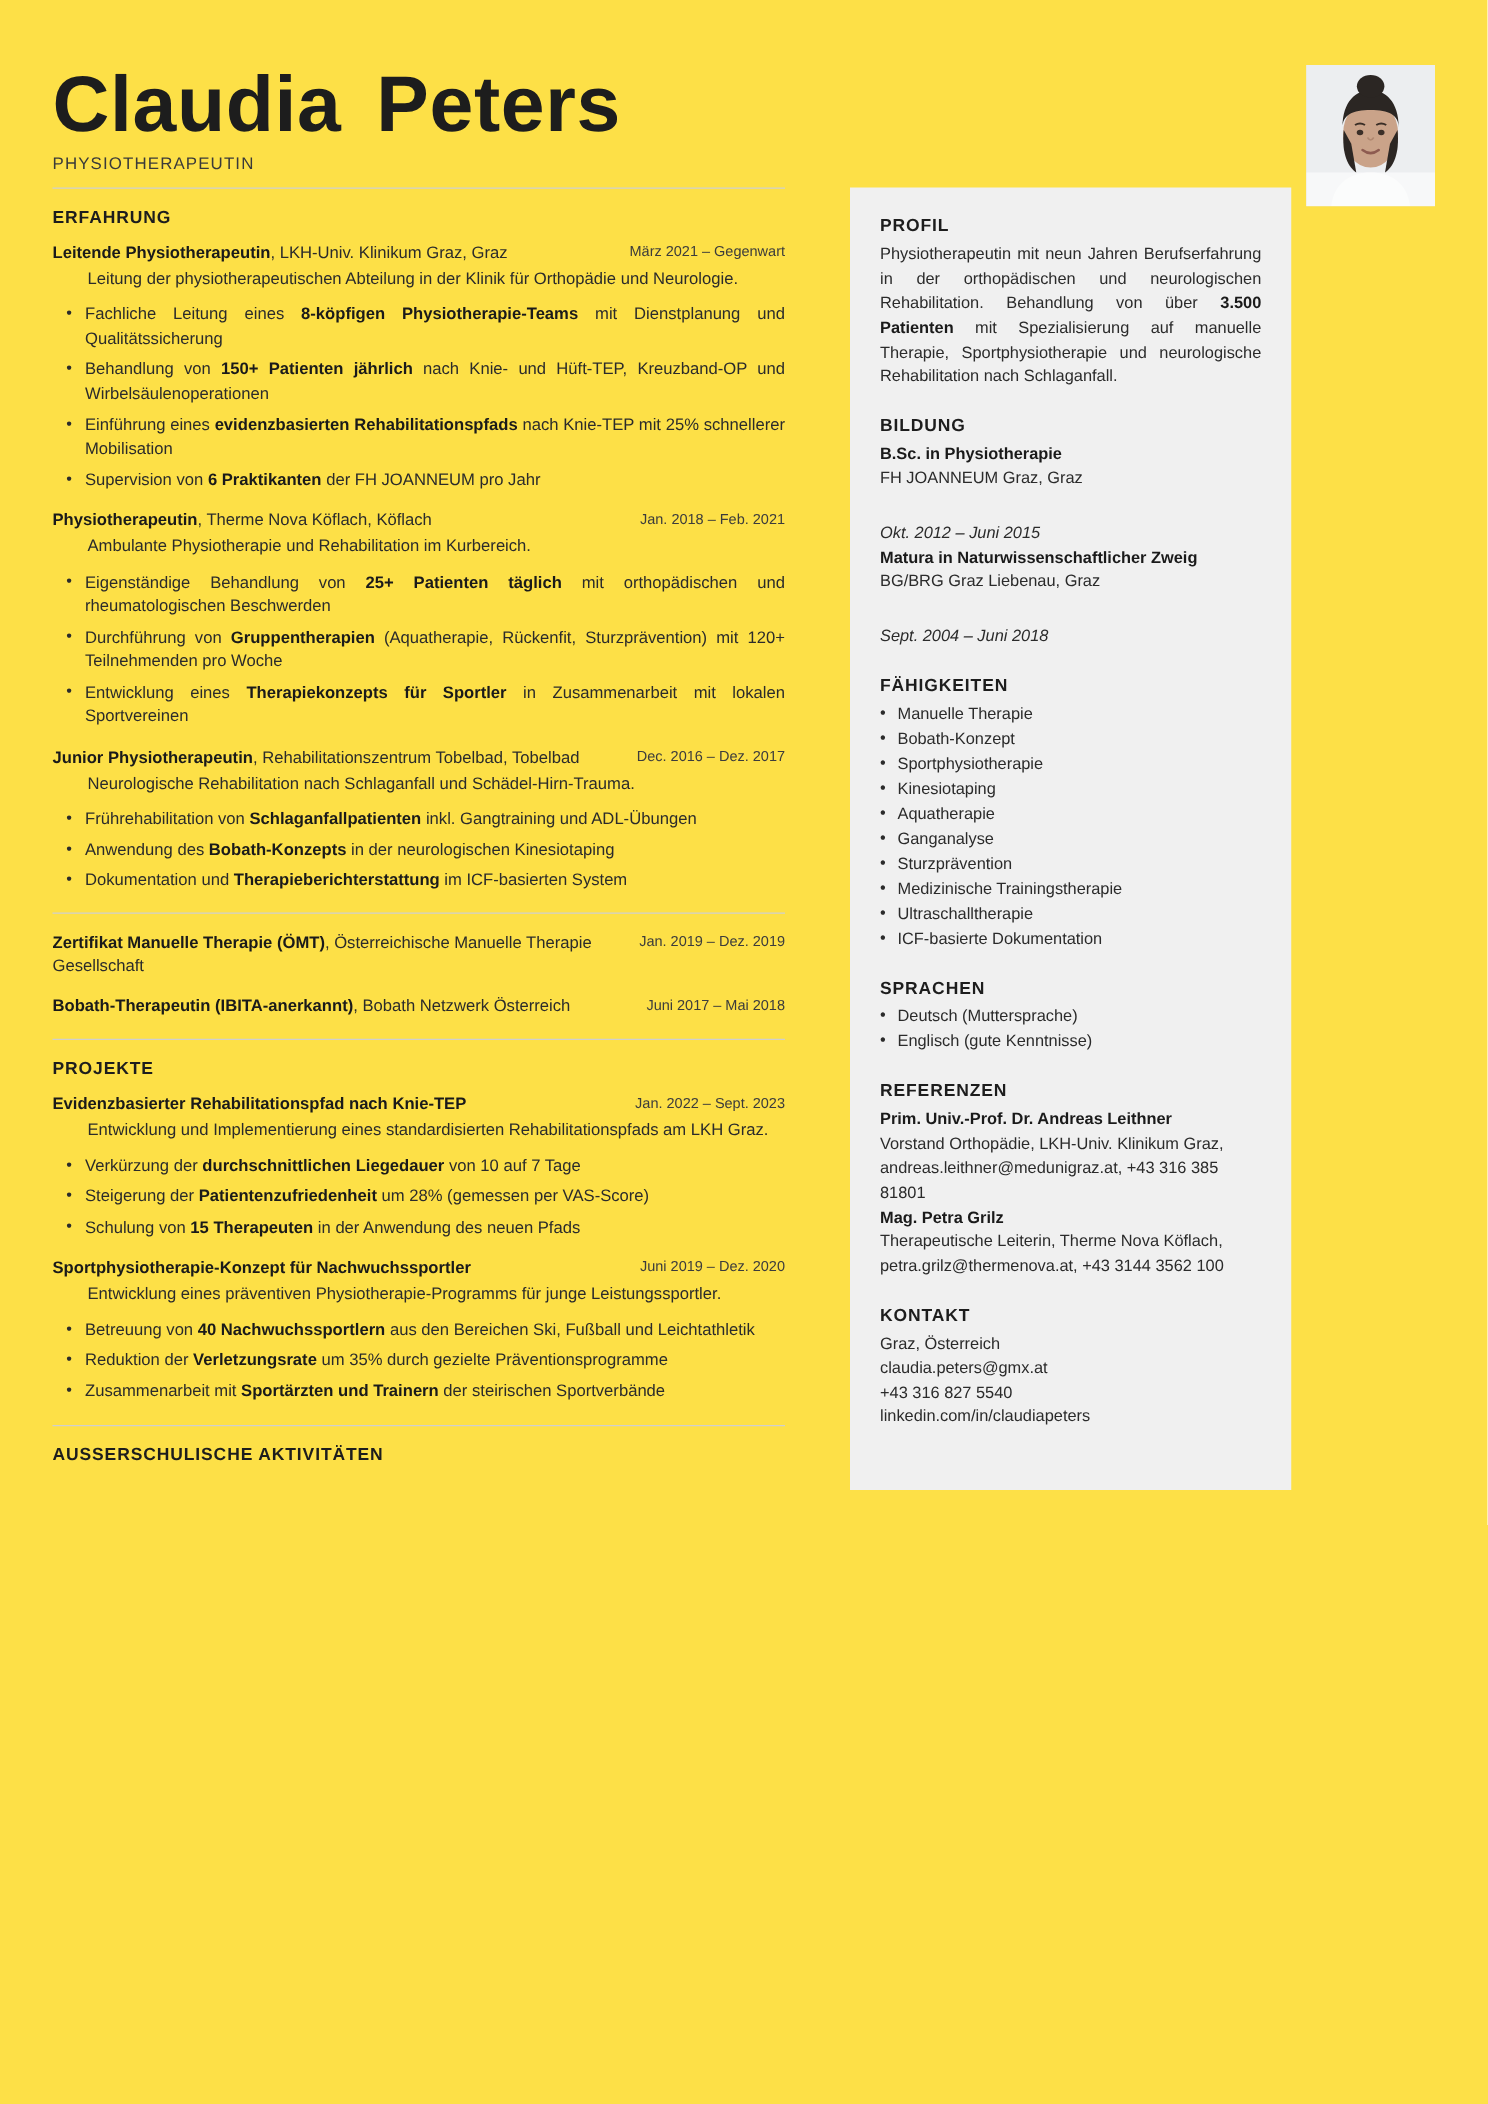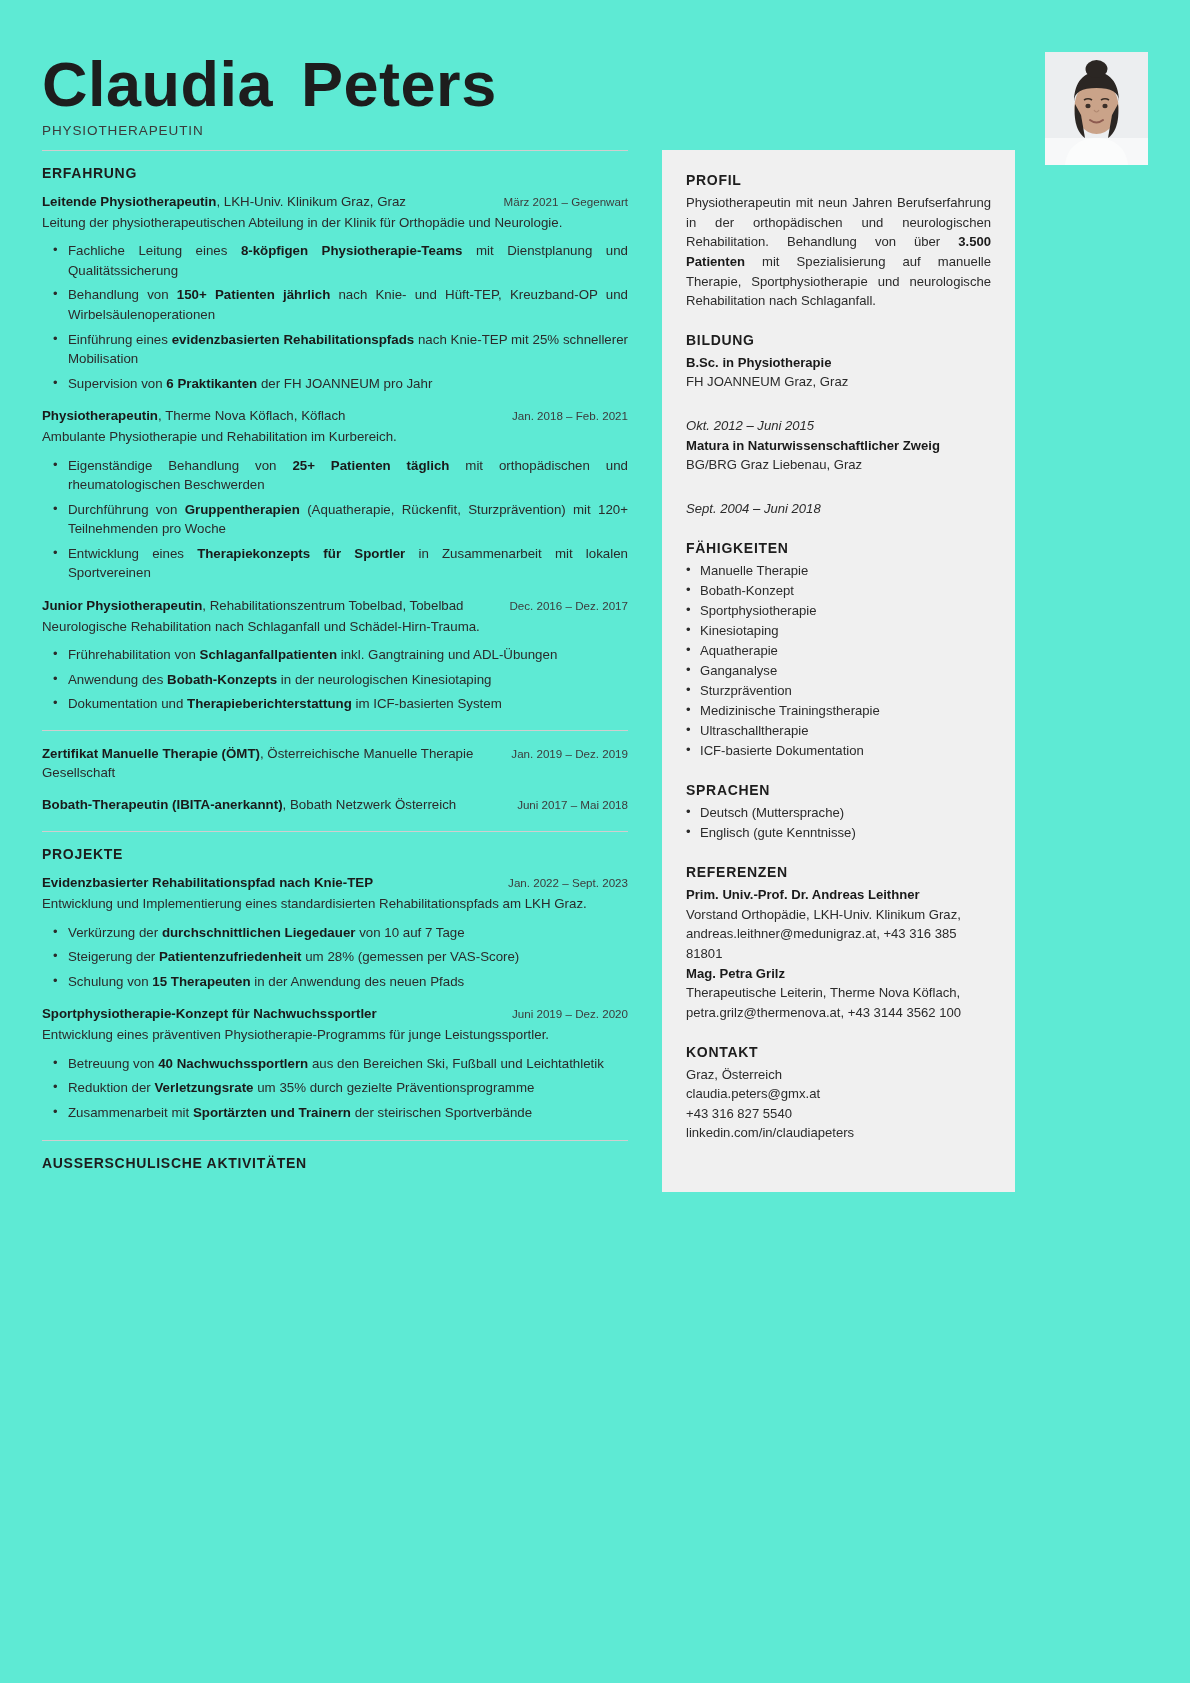--- a/index.html
+++ b/index.html
@@ -14,21 +14,21 @@
   body {
     font-family: "Liberation Sans", sans-serif;
     color: #2b2b2b;
     -webkit-font-smoothing: antialiased;
   }
 
   .page {
     position: relative;
     width: 1190px;
     height: 1683px;
-    background: #5eead4;
+    background: #fde047;
     overflow: hidden;
   }
 
   
   .header {
     position: relative;
     padding: 52px 42px 0 42px;
     height: 150px;
   }
   .name {
@@ -55,21 +55,21 @@
     background: #e9eaec;
     overflow: hidden;
   }
   .photo svg { display: block; width: 100%; height: 100%; }
 
   
   .body-wrap {
     display: flex;
     align-items: flex-start;
     padding: 0 42px;
-    gap: 0;
+    gap: 18px;
   }
   .col-left {
     width: 598px;
     padding-right: 12px;
   }
   .col-right {
     width: 353px;
     margin-left: 22px;
     background: #f0f0f0;
     padding: 22px 24px 28px 24px;
@@ -115,20 +115,21 @@
     font-size: 11.6px;
     color: #3c3c3c;
     white-space: nowrap;
   }
   .entry-desc {
     font-size: 13.3px;
     line-height: 1.47;
     text-align: justify;
     color: #2b2b2b;
     margin-top: 1px;
+    margin-left: 28px;
   }
 
   ul.bullets {
     list-style: none;
     margin: 9px 0 0 0;
     padding: 0;
   }
   ul.bullets li {
     position: relative;
     padding-left: 26px;

